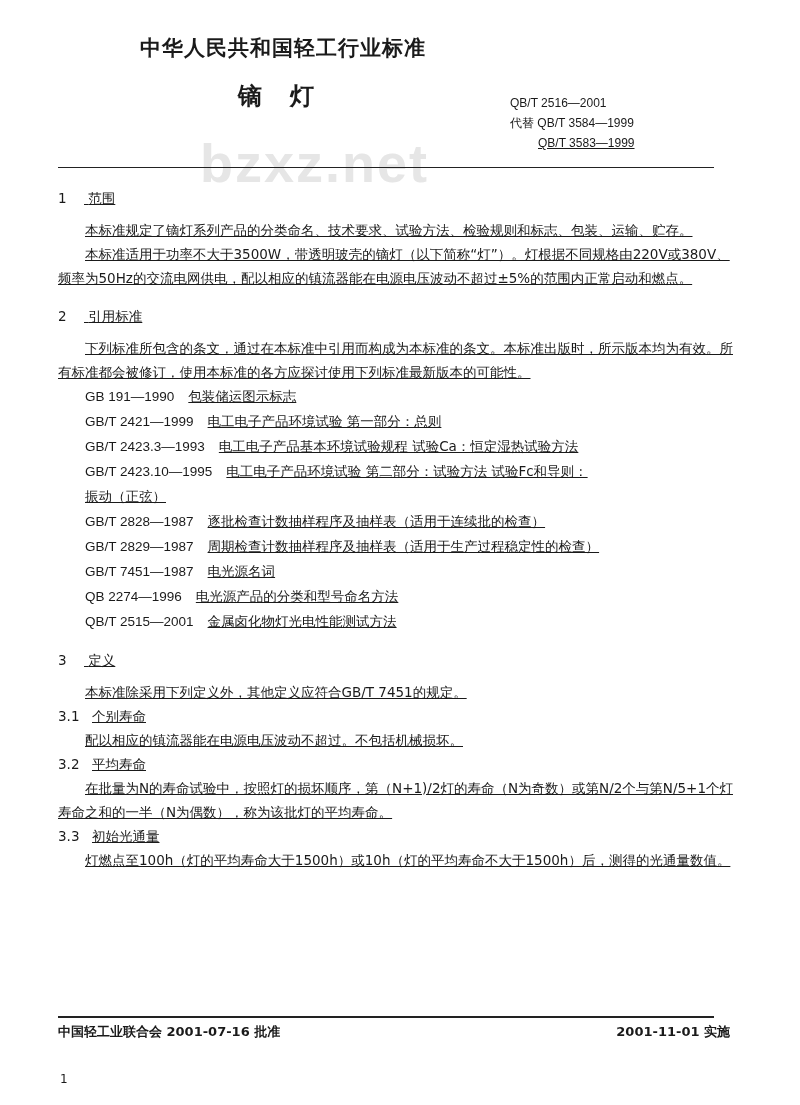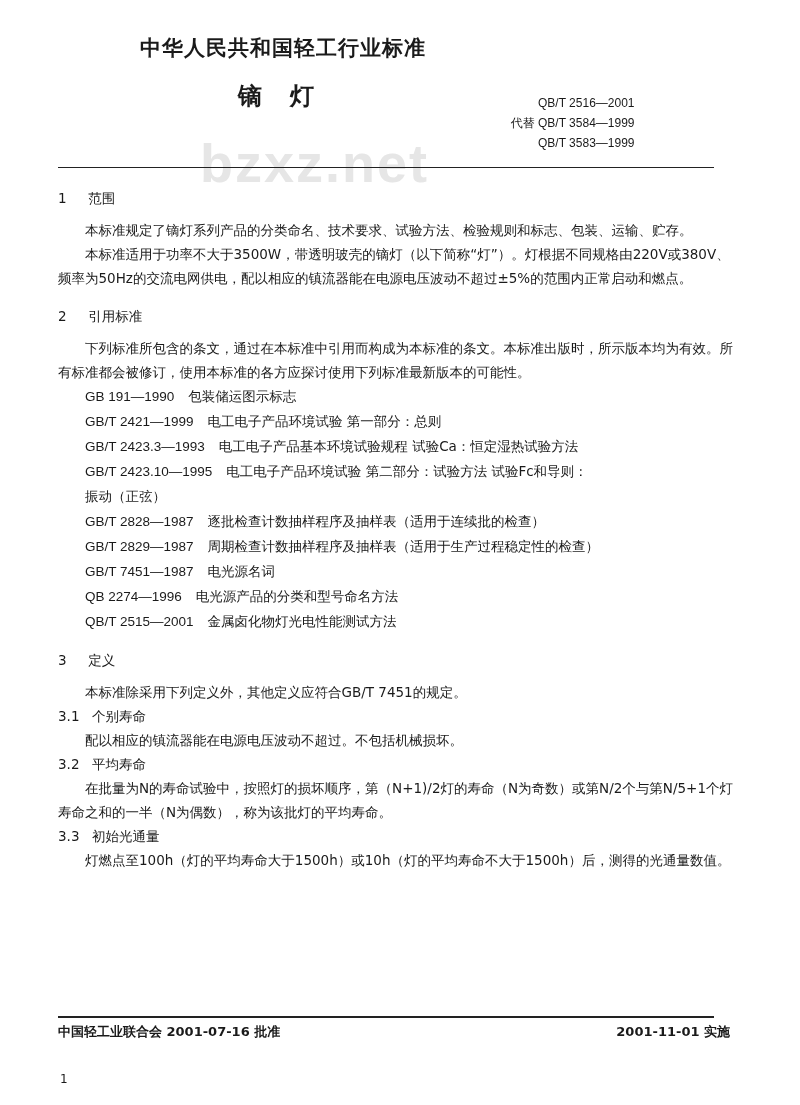--- a/index.html
+++ b/index.html
@@ -1,33 +1,33 @@
 <!DOCTYPE html>
 <html><head>
 <meta charset="utf-8">
 <style>
   html, body { margin: 0; padding: 0; background: #ffffff; }
   body {
     width: 800px; height: 1105px; position: relative; overflow: hidden;
     font-family: "DejaVu Sans", "Liberation Sans", sans-serif;
     color: #1a1a1a;
   }
-  .abs { position: absolute; white-space: nowrap; text-align: right; }
+  .abs { position: absolute; white-space: nowrap; }
   .org-title { left: 140px; top: 34px; font-size: 21px; font-weight: bold; letter-spacing: 1px; }
   .doc-title { left: 238px; top: 80px; font-size: 24px; font-weight: bold; letter-spacing: 28px; }
   .code-block { left: 510px; top: 93px; font-size: 12px; line-height: 20px; font-family: "Liberation Sans", sans-serif; }
   .code-block div { white-space: nowrap; }
-  .code-sub { padding-left: 50px; }
+  .code-sub { padding-left: 50px; text-decoration: underline; }
   .watermark {
     left: 200px; top: 132px; font-size: 54px; font-weight: bold; color: #e6e6e6;
     font-family: "Liberation Sans", sans-serif; letter-spacing: 2px; z-index: 0;
   }
   .rule-top { left: 58px; top: 167px; width: 656px; height: 1px; background: #222; }
   .rule-bottom { left: 58px; top: 1016px; width: 656px; height: 2px; background: #222; }
-  .content { position: absolute; left: 58px; top: 186px; width: 680px; font-size: 13.5px; z-index: 1; }
+  .content { position: absolute; left: 58px; top: 186px; width: 680px; font-size: 13.5px; z-index: 1; text-decoration: underline; }
   .sec-head { height: 24px; line-height: 24px; margin-bottom: 8px; }
   .sec-head .num { display: inline-block; width: 26px; }
   .para { text-indent: 27px; line-height: 24px; margin: 0; }
   .ref-list { margin: 0; padding: 0; list-style: none; }
   .ref-list li { line-height: 25px; padding-left: 27px; }
   .ref-code { display: inline-block; margin-right: 14px; font-family: "Liberation Sans", sans-serif; }
   .ref-cont { padding-left: 200px; }
   .sub-head { line-height: 24px; }
   .sub-head .num { display: inline-block; width: 34px; }
   .gap { height: 14px; }

